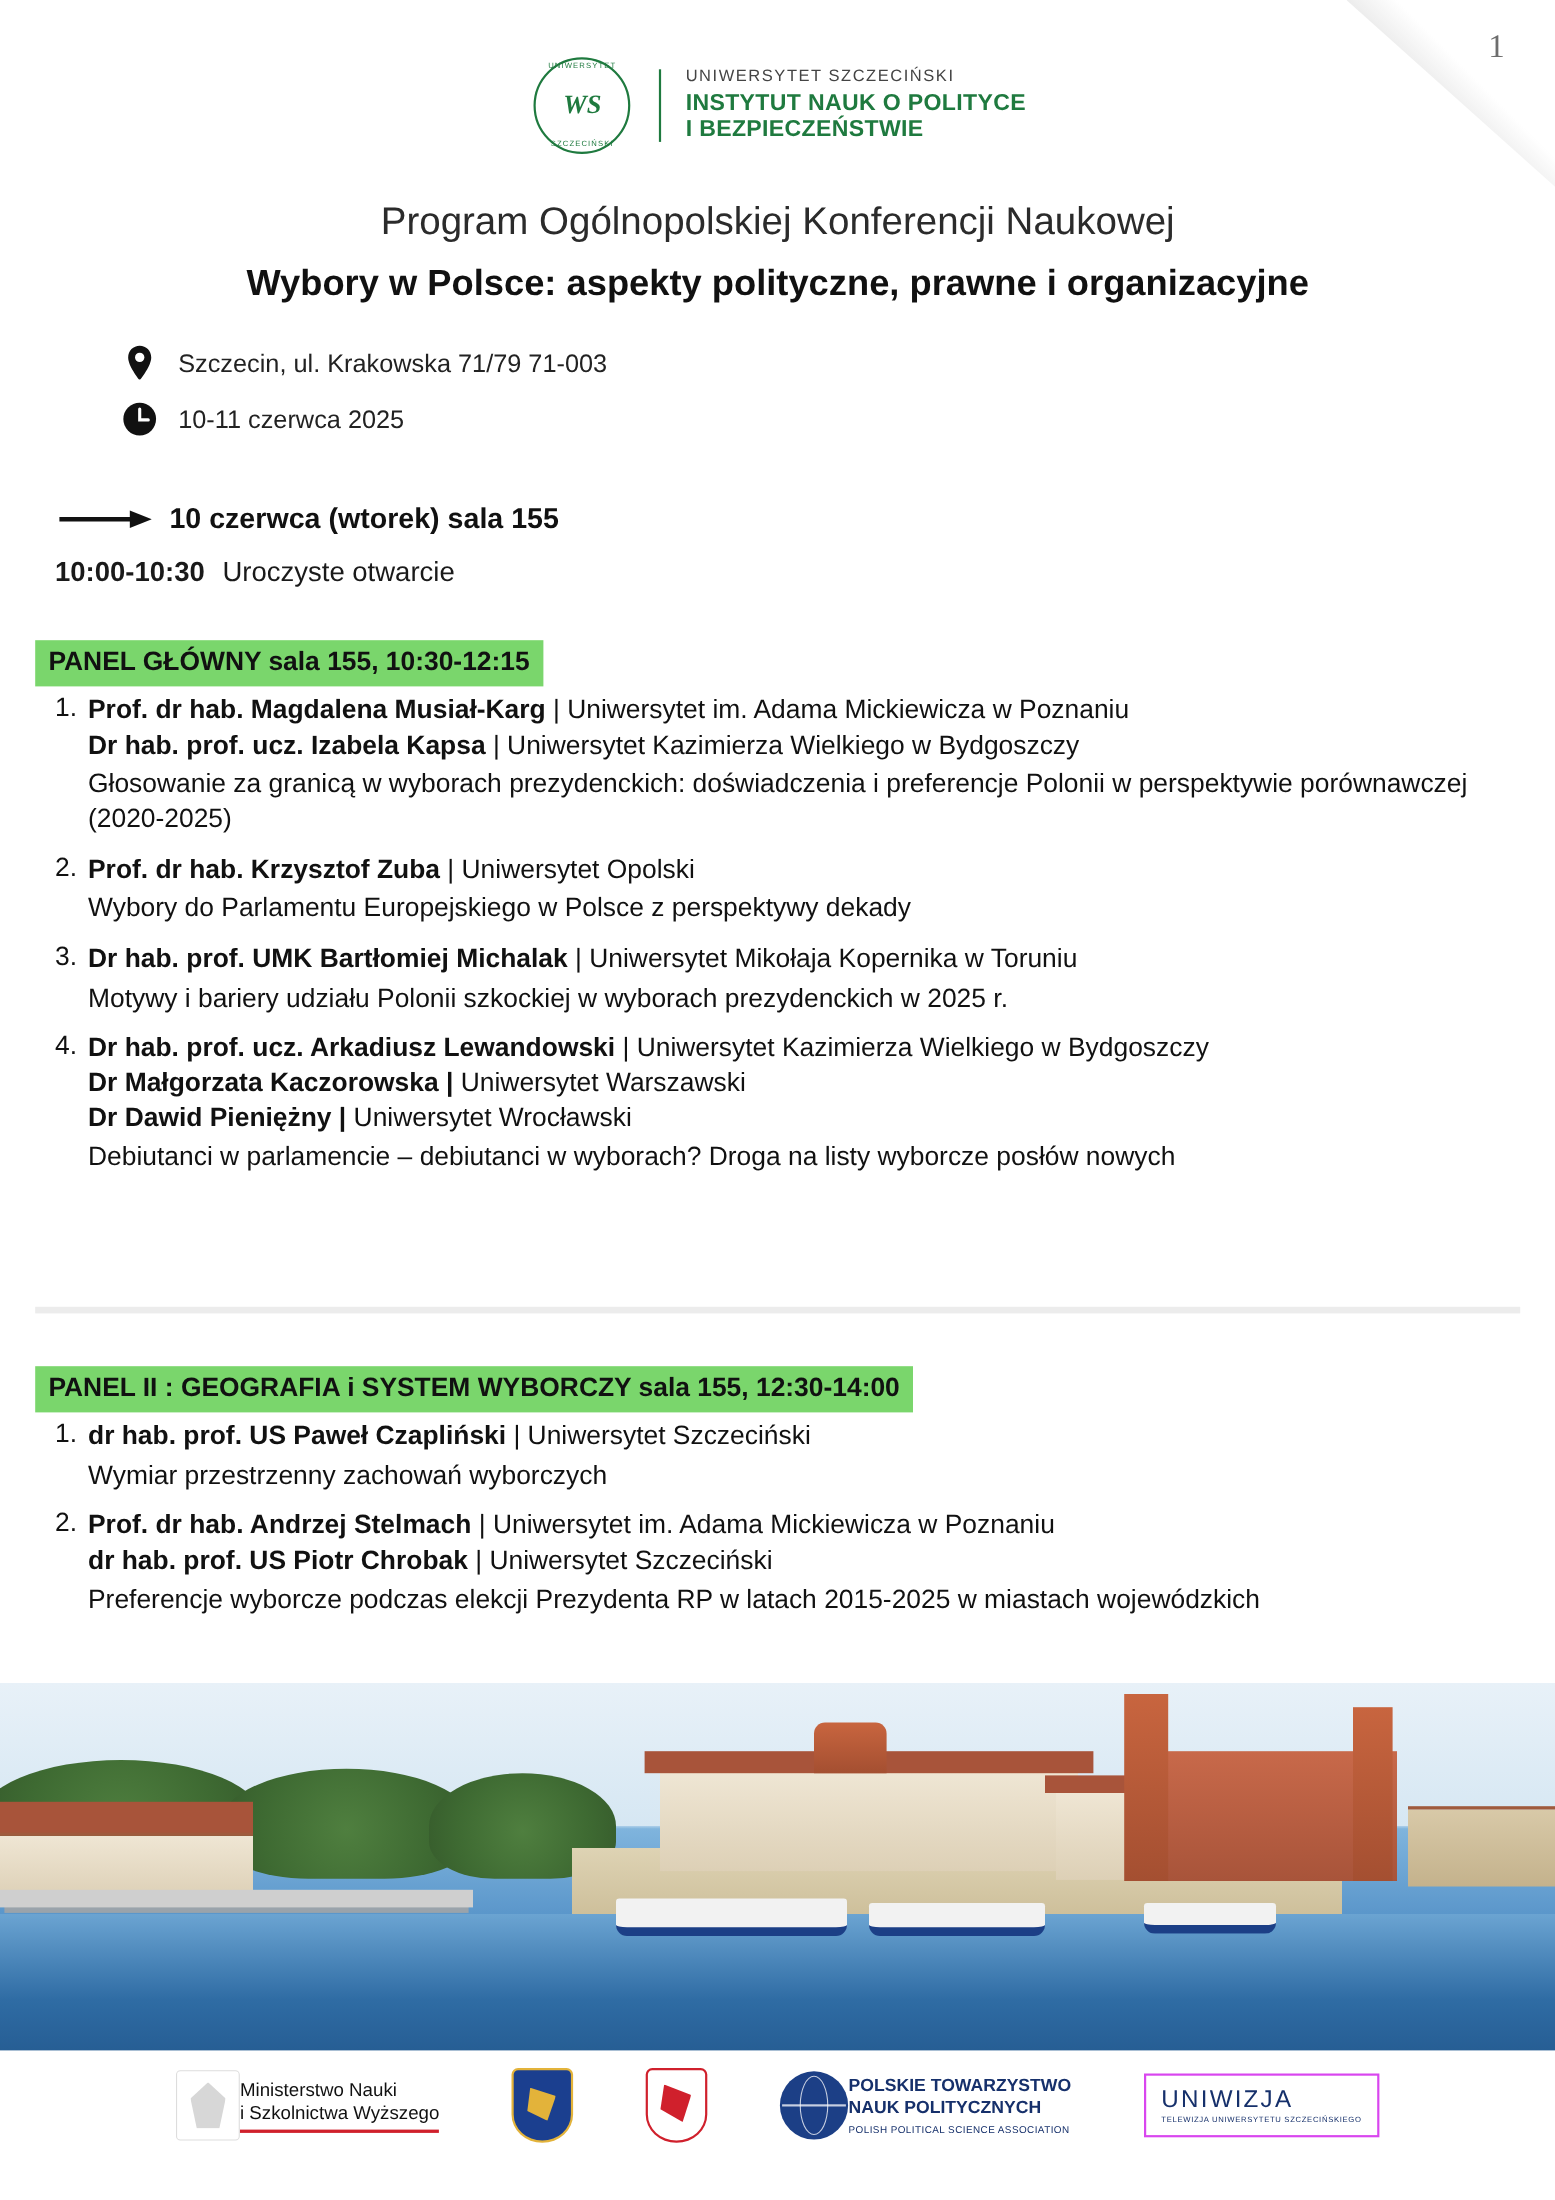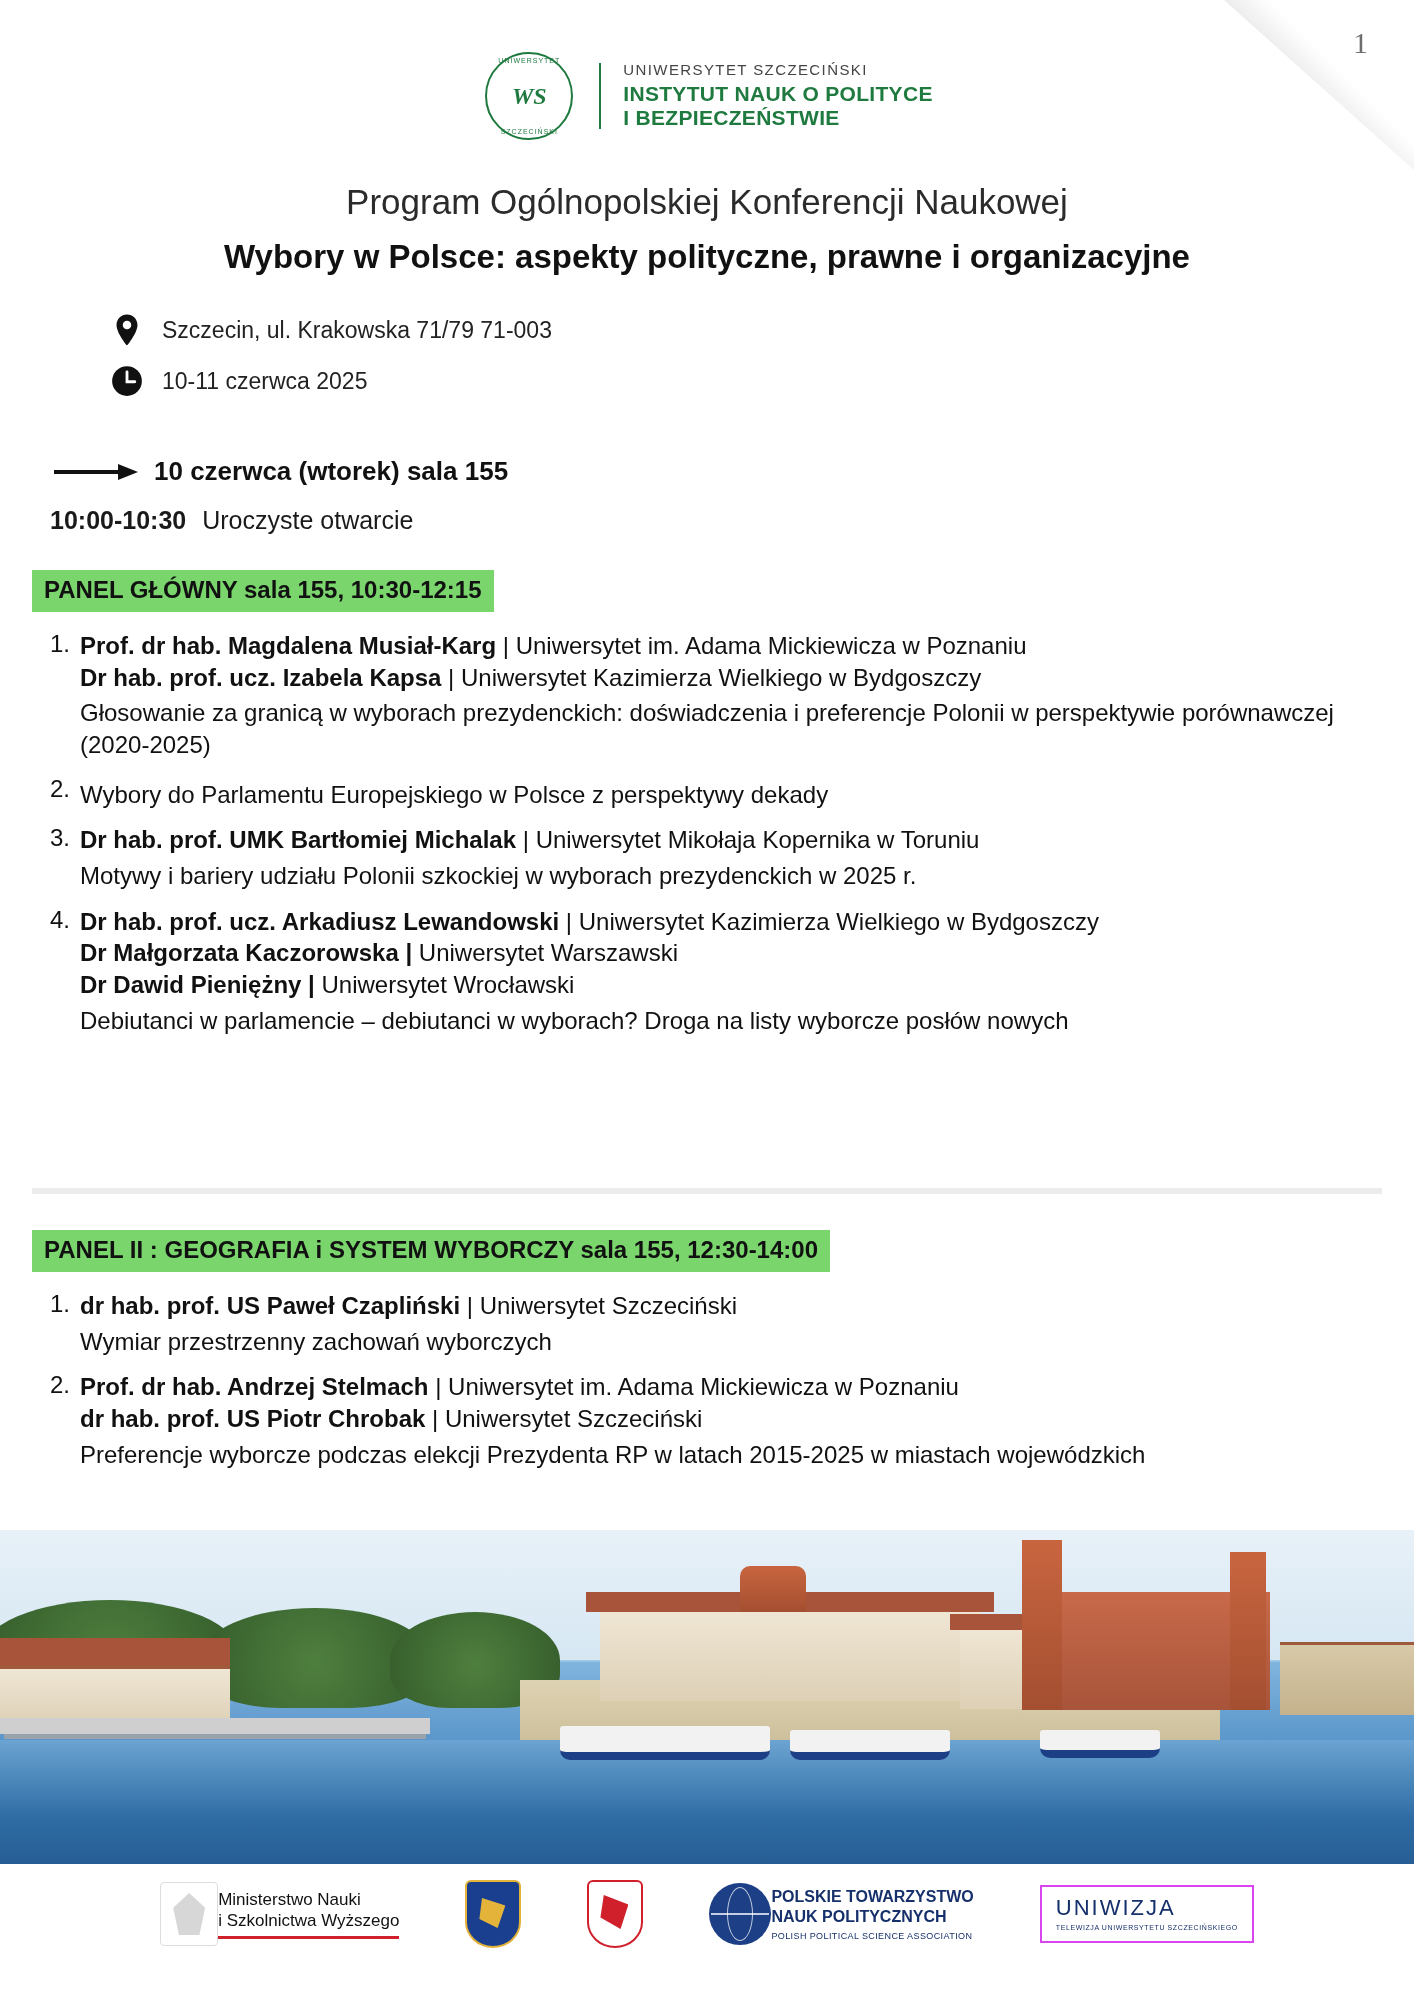--- a/index.html
+++ b/index.html
@@ -176,20 +176,21 @@
   
   .panel-bar {
     position: absolute;
     left: 32px;
     background: #7ad66c;
     padding: 6px 12px 8px 12px;
     font-size: 24px;
     font-weight: bold;
     color: #111;
     white-space: nowrap;
+    margin-top: 12px;
   }
   .panel-bar.p1 { top: 570px; }
   .panel-bar.p2 { top: 1230px; }
 
   
   .entries { position: absolute; left: 34px; width: 1348px; }
   .entries.g1 { top: 630px; }
   .entries.g2 { top: 1290px; }
 
   .entry {
@@ -431,20 +432,23 @@
       <div class="author-line">
         <span class="who">Dr hab. prof. ucz. Izabela Kapsa</span><span class="aff"> | Uniwersytet Kazimierza Wielkiego w Bydgoszczy</span>
       </div>
       <div class="paper-line">Głosowanie za granicą w wyborach prezydenckich: doświadczenia i preferencje Polonii w perspektywie porównawczej (2020-2025)</div>
     </div>
   </div>
 
   <div class="entry">
     <div class="num">2.</div>
     <div class="body">
+      <div class="author-line">
+        <span class="who">Prof. dr hab. Krzysztof Zuba</span><span class="aff"> | Uniwersytet Opolski</span>
+      </div>
       <div class="paper-line">Wybory do Parlamentu Europejskiego w Polsce z perspektywy dekady</div>
     </div>
   </div>
 
   <div class="entry">
     <div class="num">3.</div>
     <div class="body">
       <div class="author-line">
         <span class="who">Dr hab. prof. UMK Bartłomiej Michalak</span><span class="aff"> | Uniwersytet Mikołaja Kopernika w Toruniu</span>
       </div>

